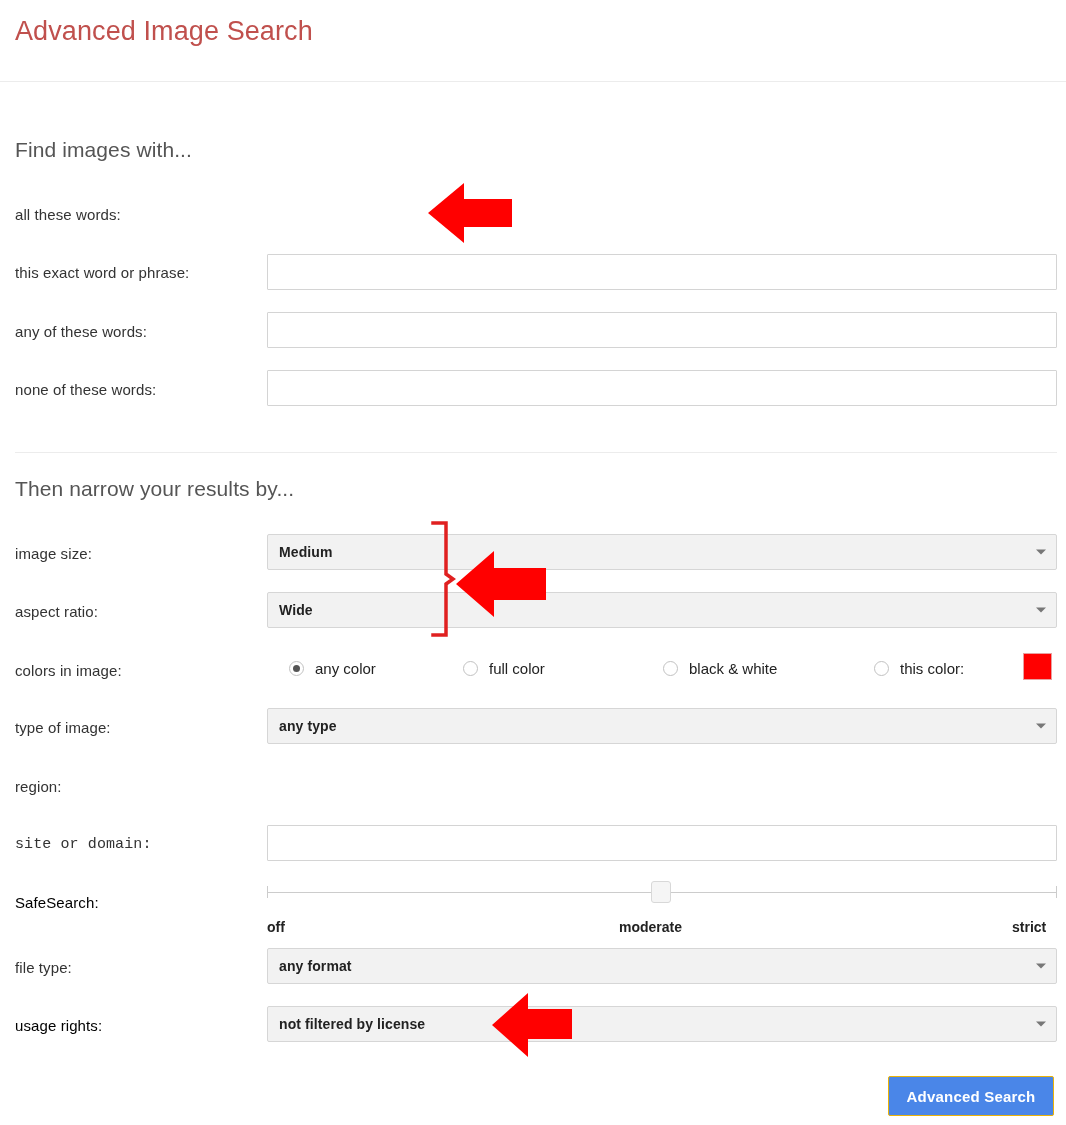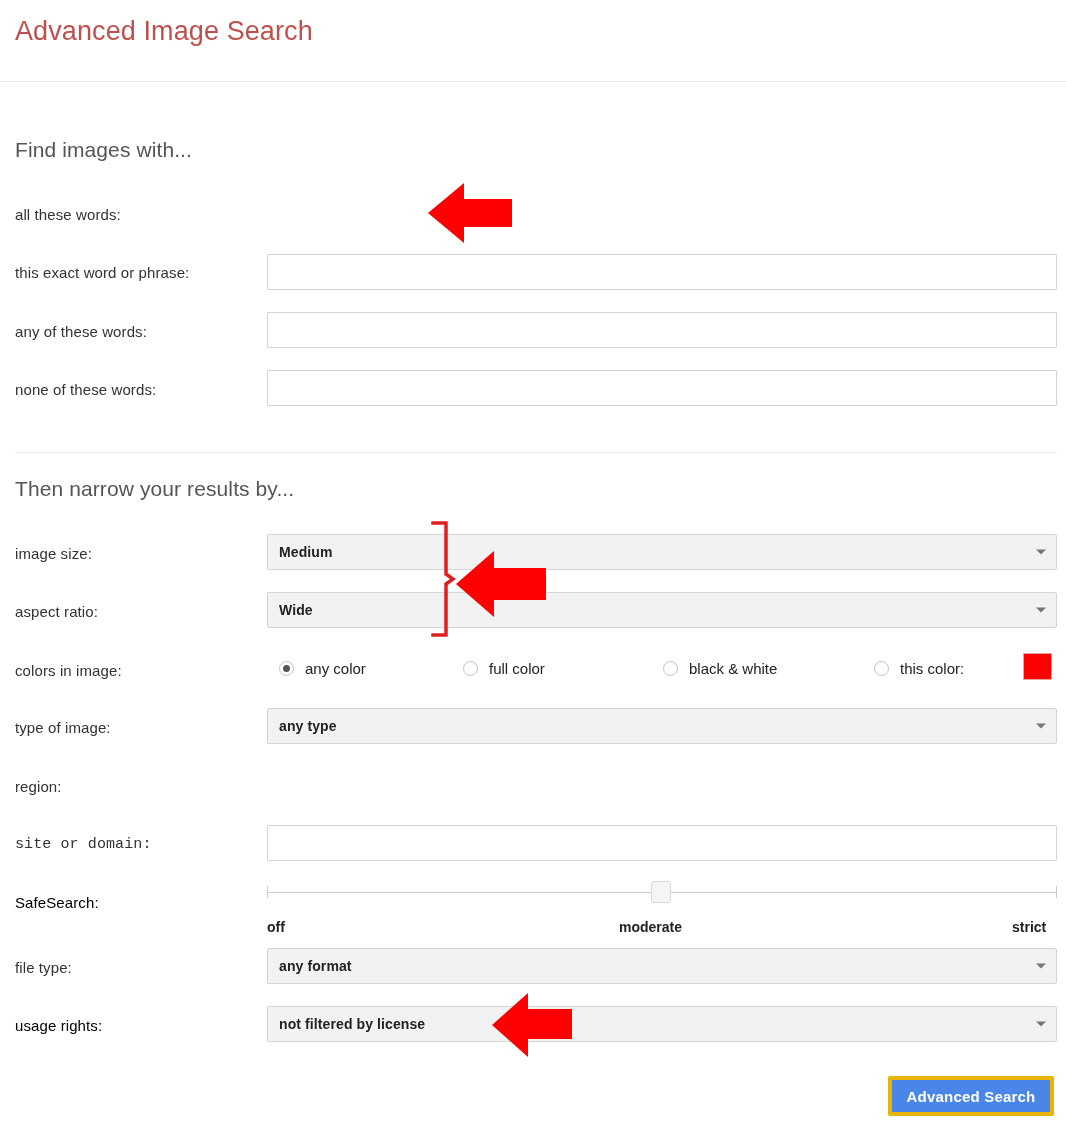--- a/index.html
+++ b/index.html
@@ -190,21 +190,21 @@
     color: #222222;
     white-space: nowrap;
   }
 
   
   .submit-button {
     position: absolute;
     left: 888px; top: 1076px;
     width: 166px; height: 40px;
     background: #4a86e8;
-    border: 4px solid #eab308;
+    border: 1px solid #eab308;
     border-radius: 2px;
     color: #ffffff;
     font-family: "Liberation Sans", "DejaVu Sans", sans-serif;
     font-size: 15px;
     font-weight: bold;
     letter-spacing: 0.2px;
     cursor: pointer;
   }
 
   
@@ -244,21 +244,21 @@
   </div>
 
   <div class="row-label" style="top:603px;">aspect ratio:</div>
   <div class="select" style="top:592px;">
     <span class="sel-value">Wide</span>
     <span class="sel-arrow"></span>
   </div>
 
   <div class="row-label" style="top:662px;">colors in image:</div>
   <div class="radio-group">
-    <label class="radio-item" style="left:279px;text-align:right;">
+    <label class="radio-item" style="left:289px;text-align:right;">
       <span class="radio-dot checked"></span>
       <span class="radio-label">any color</span>
     </label>
     <label class="radio-item" style="left:463px;">
       <span class="radio-dot"></span>
       <span class="radio-label">full color</span>
     </label>
     <label class="radio-item" style="left:663px;">
       <span class="radio-dot"></span>
       <span class="radio-label">black &amp; white</span>

